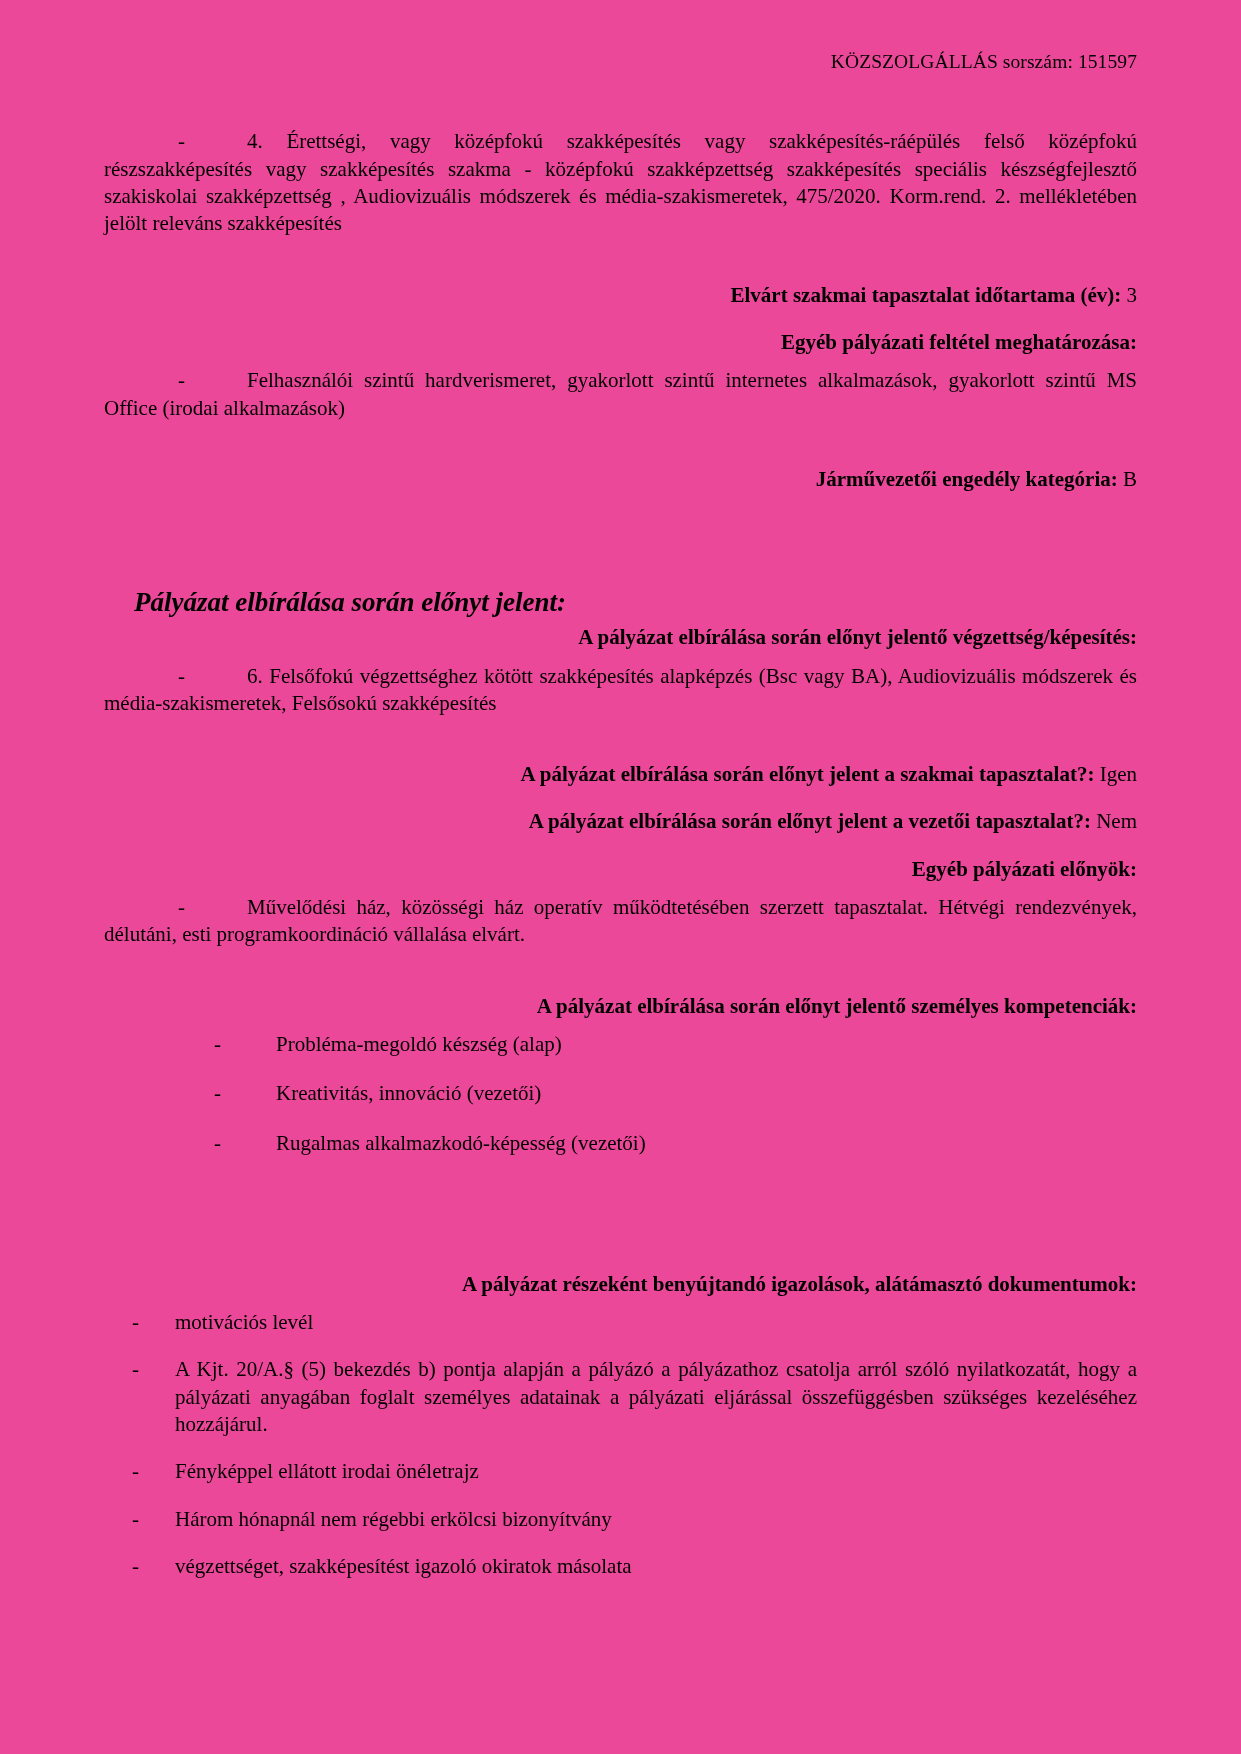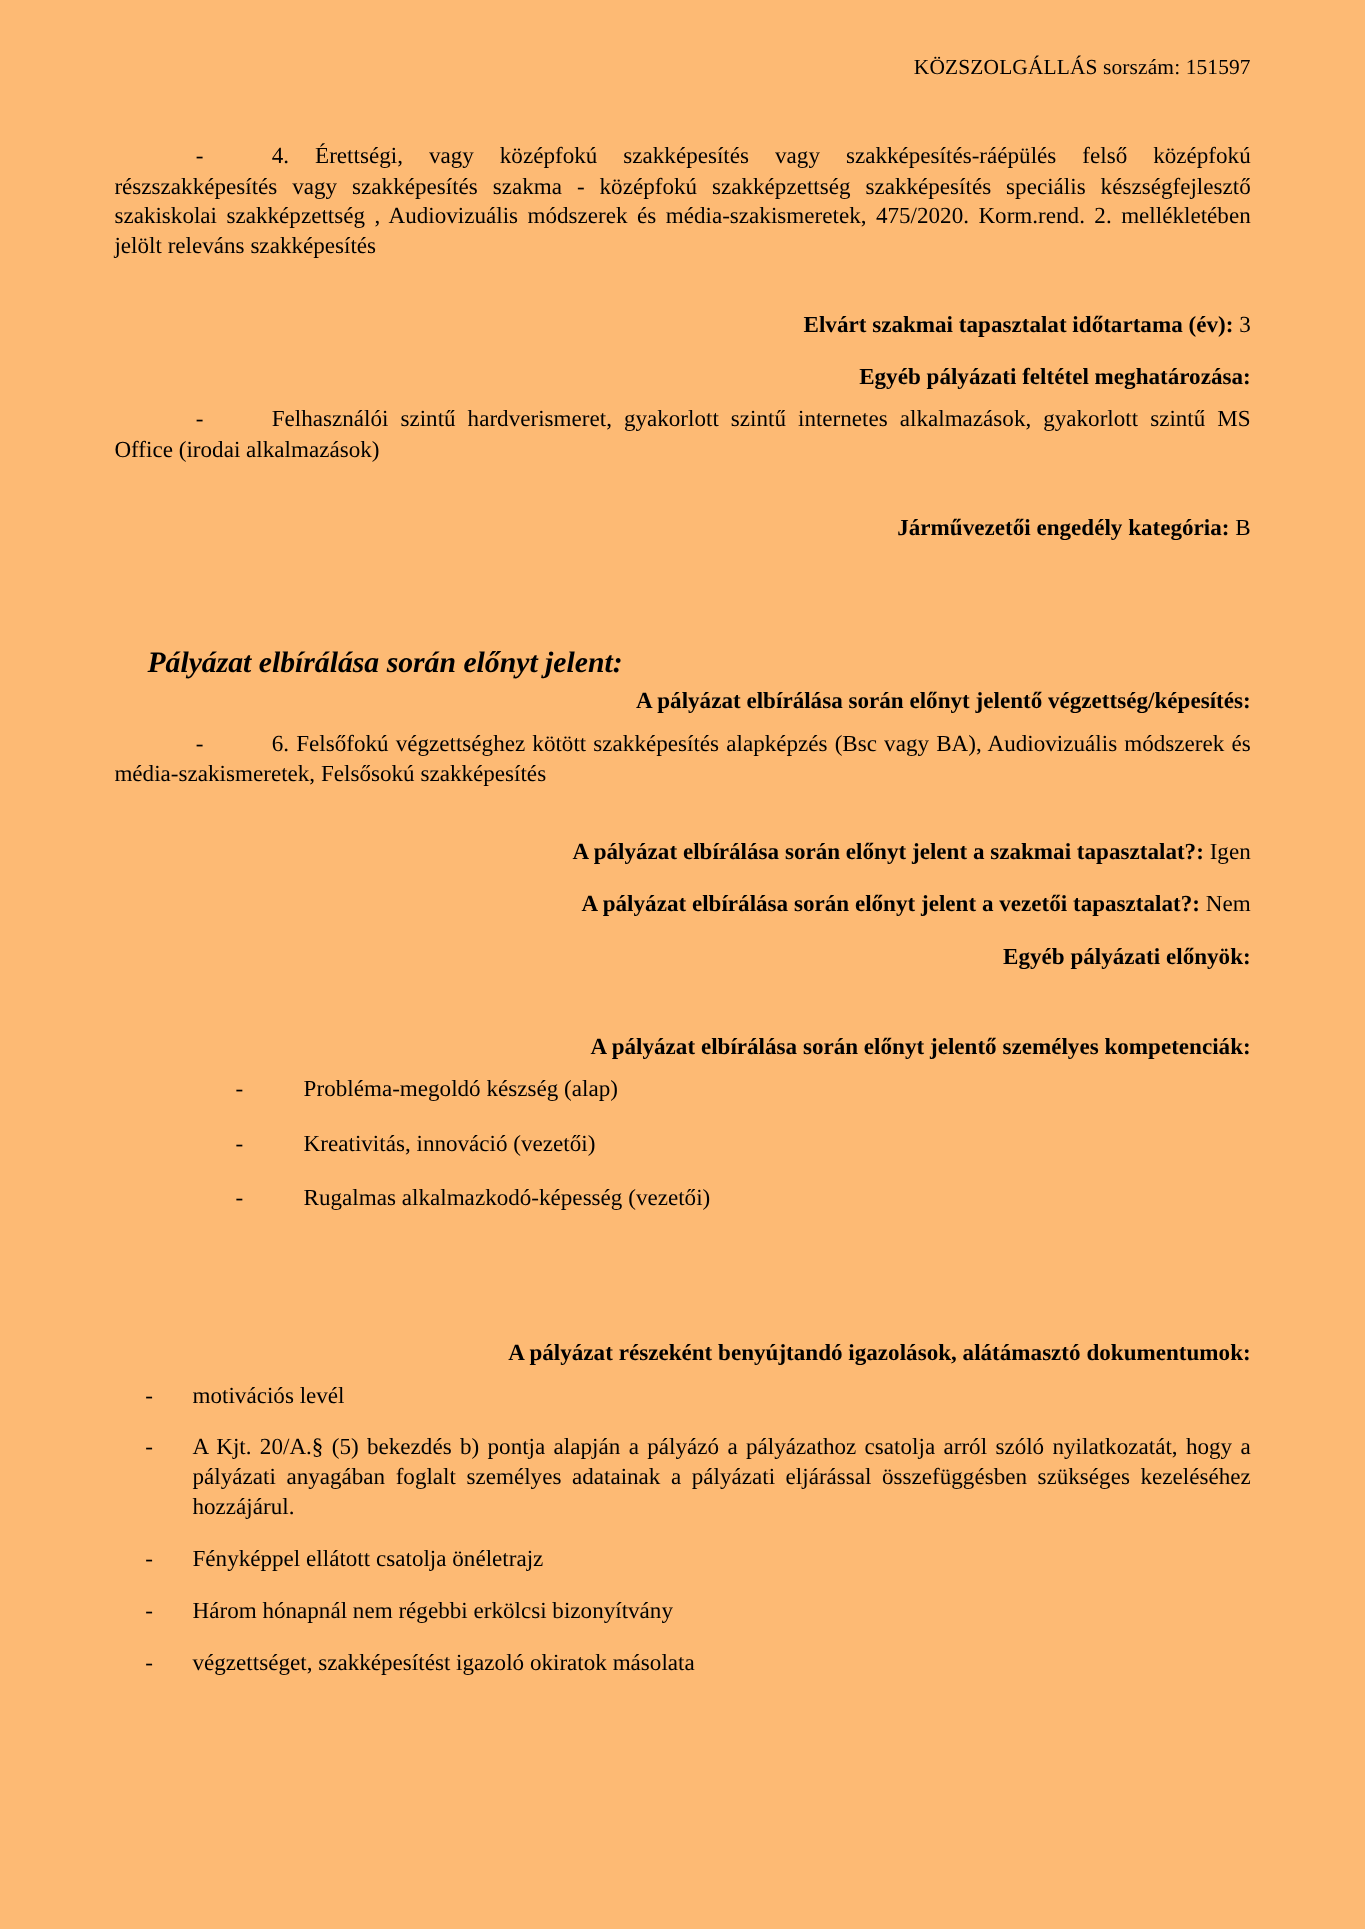--- a/index.html
+++ b/index.html
@@ -10,21 +10,21 @@
   }
   body {
     font-family: "Liberation Serif", "DejaVu Serif", serif;
     color: #000000;
   }
   .page {
     width: 1241px;
     height: 1754px;
     box-sizing: border-box;
     position: relative;
-    background: #fdba74;
+    background: #ec4899;
     padding: 52px 104px 60px 104px;
     overflow: hidden;
   }
 
   
   .doc-header {
     text-align: right;
     font-size: 19.5px;
     line-height: 1.05;
   }
@@ -180,20 +180,23 @@
     <span>A pályázat elbírálása során előnyt jelent a vezetői tapasztalat?:</span>
     <span class="value">Nem</span>
   </p>
 
   <div class="gap-sm"></div>
 
   <p class="heading-bold indent-left-small">Egyéb pályázati előnyök:</p>
 
   <div class="gap-xs"></div>
 
+  <p class="para-just">
+    <span class="indent-first"></span><span>-</span><span class="indent-after-dash"></span><span>Művelődési ház, közösségi ház operatív működtetésében szerzett tapasztalat. Hétvégi rendezvények, délutáni, esti programkoordináció vállalása elvárt.</span>
+  </p>
 
   <div class="gap-lg"></div>
 
   <p class="heading-bold indent-left-small">A pályázat elbírálása során előnyt jelentő személyes kompetenciák:</p>
 
   <div class="gap-xs"></div>
 
   <ul class="dash-list comp-list">
     <li>
       <span class="dash">-</span>
@@ -219,21 +222,21 @@
     <li>
       <span class="dash">-</span>
       <span class="item-text">motivációs levél</span>
     </li>
     <li>
       <span class="dash">-</span>
       <span class="item-text justify">A Kjt. 20/A.§ (5) bekezdés b) pontja alapján a pályázó a pályázathoz csatolja arról szóló nyilatkozatát, hogy a pályázati anyagában foglalt személyes adatainak a pályázati eljárással összefüggésben szükséges kezeléséhez hozzájárul.</span>
     </li>
     <li>
       <span class="dash">-</span>
-      <span class="item-text">Fényképpel ellátott csatolja önéletrajz</span>
+      <span class="item-text">Fényképpel ellátott irodai önéletrajz</span>
     </li>
     <li>
       <span class="dash">-</span>
       <span class="item-text">Három hónapnál nem régebbi erkölcsi bizonyítvány</span>
     </li>
     <li>
       <span class="dash">-</span>
       <span class="item-text">végzettséget, szakképesítést igazoló okiratok másolata</span>
     </li>
   </ul>

